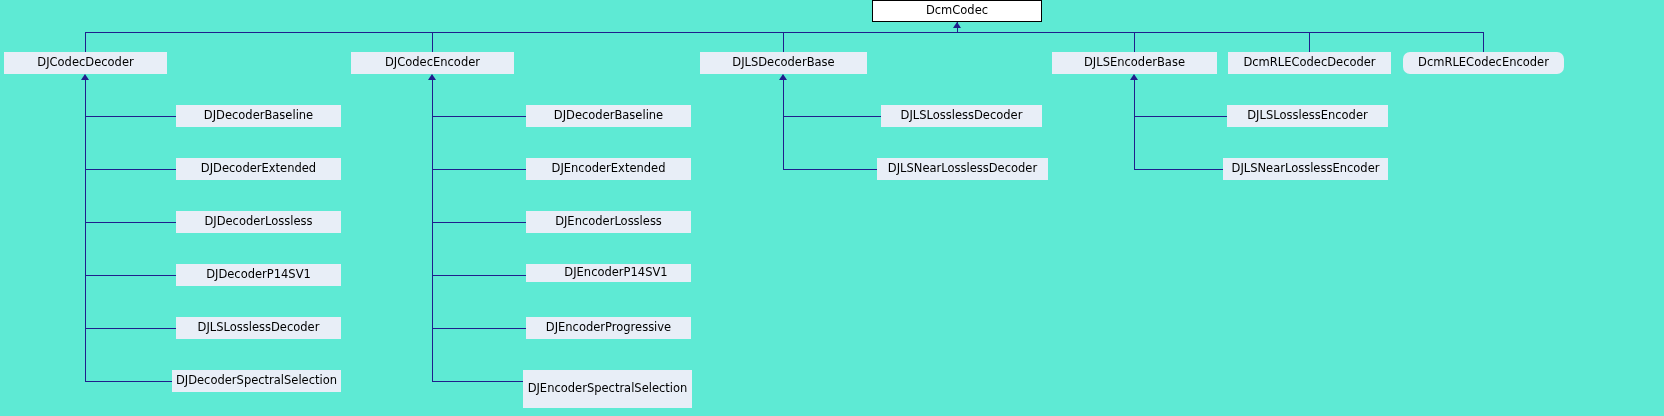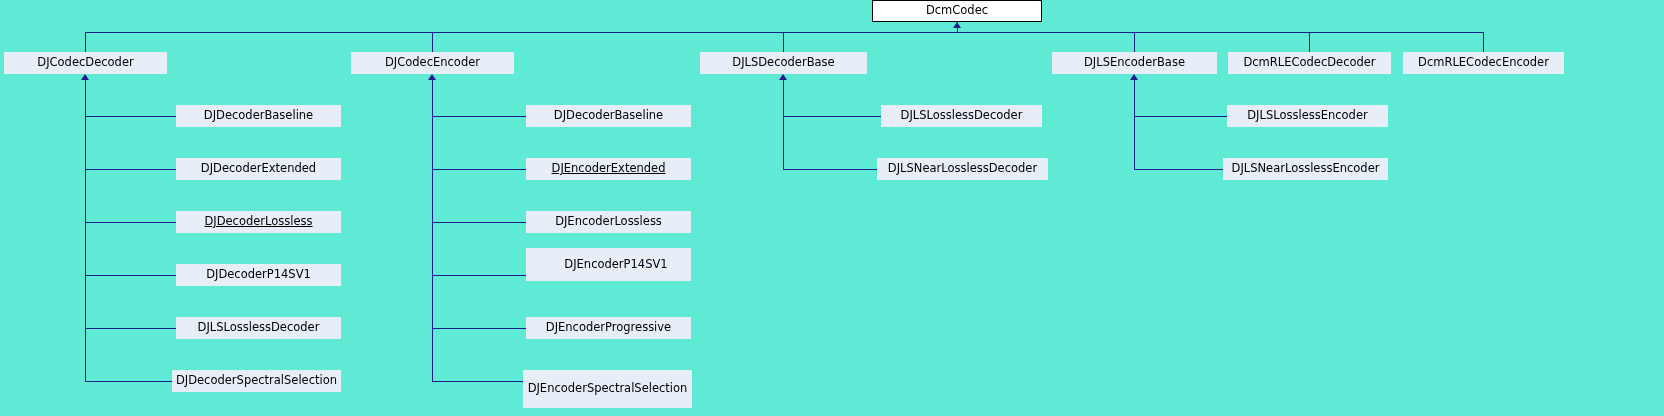--- a/index.html
+++ b/index.html
@@ -83,41 +83,41 @@
   </div>
   <div class="node" style="left:700px;top:52px;width:167px;height:22px;">
     <span>DJLSDecoderBase</span>
   </div>
   <div class="node" style="left:1052px;top:52px;width:165px;height:22px;">
     <span>DJLSEncoderBase</span>
   </div>
   <div class="node" style="left:1228px;top:52px;width:163px;height:22px;">
     <span>DcmRLECodecDecoder</span>
   </div>
-  <div class="node" style="left:1403px;top:52px;width:161px;height:22px;">
+  <div class="node" style="left:1403px;top:52px;width:161px;height:22px;border-radius:7px;">
     <span>DcmRLECodecEncoder</span>
   </div>
 
   <div class="arrow-up" style="left:81px;top:74px;"></div>
   <div class="edge v" style="left:85px;top:80px;height:301px;"></div>
 
   <div class="edge h" style="left:85px;top:116px;width:91px;"></div>
   <div class="edge h" style="left:85px;top:169px;width:91px;"></div>
   <div class="edge h" style="left:85px;top:222px;width:91px;"></div>
   <div class="edge h" style="left:85px;top:275px;width:91px;"></div>
   <div class="edge h" style="left:85px;top:328px;width:91px;"></div>
   <div class="edge h" style="left:85px;top:381px;width:87px;"></div>
 
   <div class="node" style="left:176px;top:105px;width:165px;height:22px;">
     <span>DJDecoderBaseline</span>
   </div>
   <div class="node" style="left:176px;top:158px;width:165px;height:22px;">
     <span>DJDecoderExtended</span>
   </div>
-  <div class="node" style="left:176px;top:211px;width:165px;height:22px;text-decoration:underline;">
+  <div class="node" style="left:176px;top:211px;width:165px;height:22px;">
     <span>DJDecoderLossless</span>
   </div>
   <div class="node" style="left:176px;top:264px;width:165px;height:22px;">
     <span>DJDecoderP14SV1</span>
   </div>
   <div class="node" style="left:176px;top:317px;width:165px;height:22px;">
     <span>DJLSLosslessDecoder</span>
   </div>
   <div class="node" style="left:172px;top:370px;width:169px;height:22px;">
     <span>DJDecoderSpectralSelection</span>
@@ -129,27 +129,27 @@
   <div class="edge h" style="left:432px;top:116px;width:94px;"></div>
   <div class="edge h" style="left:432px;top:169px;width:94px;"></div>
   <div class="edge h" style="left:432px;top:222px;width:94px;"></div>
   <div class="edge h" style="left:432px;top:275px;width:94px;"></div>
   <div class="edge h" style="left:432px;top:328px;width:94px;"></div>
   <div class="edge h" style="left:432px;top:381px;width:91px;"></div>
 
   <div class="node" style="left:526px;top:105px;width:165px;height:22px;">
     <span>DJDecoderBaseline</span>
   </div>
-  <div class="node" style="left:526px;top:158px;width:165px;height:22px;text-decoration:underline;">
+  <div class="node" style="left:526px;top:158px;width:165px;height:22px;">
     <span>DJEncoderExtended</span>
   </div>
   <div class="node" style="left:526px;top:211px;width:165px;height:22px;">
     <span>DJEncoderLossless</span>
   </div>
-  <div class="node" style="left:526px;top:248px;width:165px;height:33px;padding-left:15px;">
+  <div class="node" style="left:526px;top:264px;width:165px;height:18px;padding-left:15px;">
     <span>DJEncoderP14SV1</span>
   </div>
   <div class="node" style="left:526px;top:317px;width:165px;height:22px;">
     <span>DJEncoderProgressive</span>
   </div>
   <div class="node" style="left:523px;top:370px;width:169px;height:38px;">
     <span>DJEncoderSpectralSelection</span>
   </div>
 
   <div class="arrow-up" style="left:779px;top:74px;"></div>

